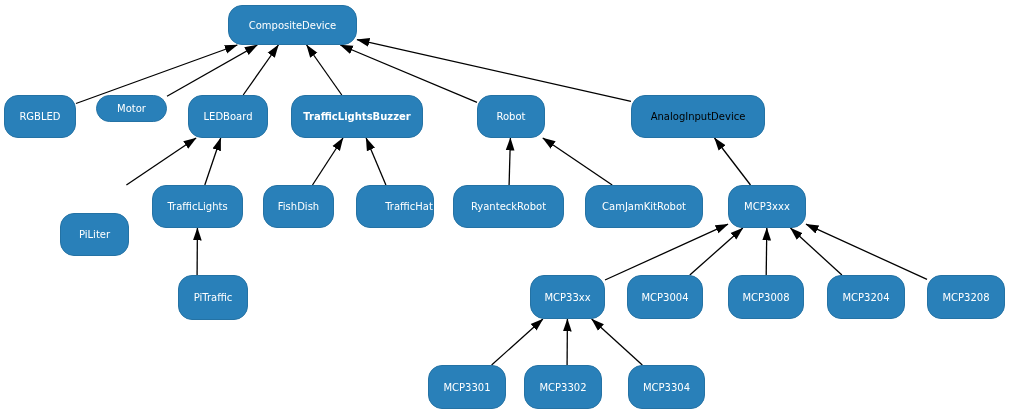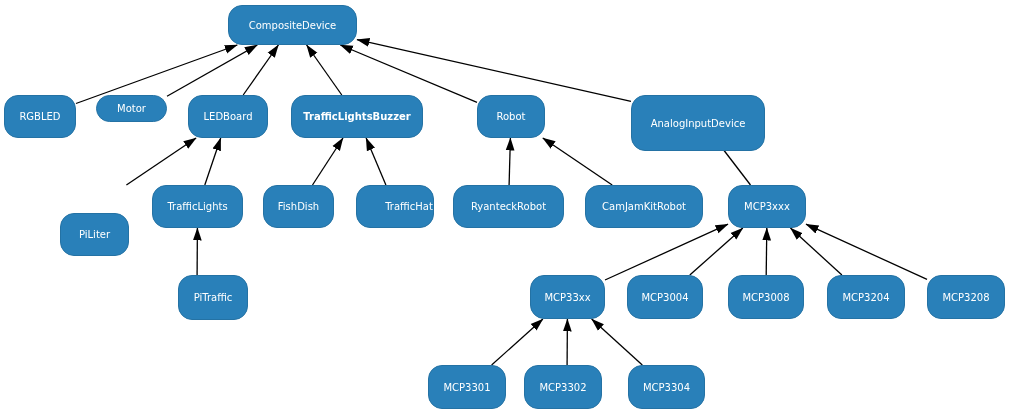--- a/index.html
+++ b/index.html
@@ -74,21 +74,21 @@
         <line x1="642.3" y1="365.0" x2="591.7" y2="319.0" stroke="#000000" stroke-width="1.3" marker-end="url(#arrowhead)" class="edge-line"></line>
       </g>
   </svg>
   <div id="node-layer">
       <div class="node" style="left: 228px; top: 5px; width: 129px; height: 40px; background: rgb(41, 128, 185); border: 1px solid rgb(36, 114, 164); color: rgb(255, 255, 255);">CompositeDevice</div>
       <div class="node" style="left: 4px; top: 95px; width: 72px; height: 43px; background: rgb(41, 128, 185); border: 1px solid rgb(36, 114, 164); color: rgb(255, 255, 255);">RGBLED</div>
       <div class="node" style="left: 96px; top: 95px; width: 71px; height: 27px; background: rgb(41, 128, 185); border: 1px solid rgb(36, 114, 164); color: rgb(255, 255, 255);">Motor</div>
       <div class="node" style="left: 188px; top: 95px; width: 80px; height: 43px; background: rgb(41, 128, 185); border: 1px solid rgb(36, 114, 164); color: rgb(255, 255, 255);">LEDBoard</div>
       <div class="node" style="left: 291px; top: 95px; width: 132px; height: 43px; background: rgb(41, 128, 185); border: 1px solid rgb(36, 114, 164); color: rgb(255, 255, 255); font-weight: bold;">TrafficLightsBuzzer</div>
       <div class="node" style="left: 477px; top: 95px; width: 68px; height: 43px; background: rgb(41, 128, 185); border: 1px solid rgb(36, 114, 164); color: rgb(255, 255, 255);">Robot</div>
-      <div class="node" style="left: 631px; top: 95px; width: 134px; height: 56px; background: rgb(41, 128, 185); border: 1px solid rgb(36, 114, 164); color: #ffffff;">AnalogInputDevice</div>
+      <div class="node" style="left: 631px; top: 95px; width: 134px; height: 43px; background: rgb(41, 128, 185); border: 1px solid rgb(36, 114, 164); color: #000000;">AnalogInputDevice</div>
       <div class="node" style="left: 60px; top: 185px; width: 69px; height: 43px; background: rgb(41, 128, 185); border: 1px solid rgb(36, 114, 164); color: rgb(255, 255, 255); margin-top: 28px;">PiLiter</div>
       <div class="node" style="left: 152px; top: 185px; width: 91px; height: 43px; background: rgb(41, 128, 185); border: 1px solid rgb(36, 114, 164); color: rgb(255, 255, 255);">TrafficLights</div>
       <div class="node" style="left: 263px; top: 185px; width: 71px; height: 43px; background: rgb(41, 128, 185); border: 1px solid rgb(36, 114, 164); color: rgb(255, 255, 255);">FishDish</div>
       <div class="node" style="left: 356px; top: 185px; width: 78px; height: 43px; background: rgb(41, 128, 185); border: 1px solid rgb(36, 114, 164); color: rgb(255, 255, 255); padding-left: 28px;">TrafficHat</div>
       <div class="node" style="left: 453px; top: 185px; width: 111px; height: 43px; background: rgb(41, 128, 185); border: 1px solid rgb(36, 114, 164); color: rgb(255, 255, 255);">RyanteckRobot</div>
       <div class="node" style="left: 585px; top: 185px; width: 118px; height: 43px; background: rgb(41, 128, 185); border: 1px solid rgb(36, 114, 164); color: rgb(255, 255, 255);">CamJamKitRobot</div>
       <div class="node" style="left: 728px; top: 185px; width: 78px; height: 43px; background: rgb(41, 128, 185); border: 1px solid rgb(36, 114, 164); color: rgb(255, 255, 255);">MCP3xxx</div>
       <div class="node" style="left: 162px; top: 275px; width: 70px; height: 45px; background: rgb(41, 128, 185); border: 1px solid rgb(36, 114, 164); color: rgb(255, 255, 255); margin-left: 16px;">PiTraffic</div>
       <div class="node" style="left: 530px; top: 275px; width: 75px; height: 44px; background: rgb(41, 128, 185); border: 1px solid rgb(36, 114, 164); color: rgb(255, 255, 255);">MCP33xx</div>
       <div class="node" style="left: 627px; top: 275px; width: 76px; height: 44px; background: rgb(41, 128, 185); border: 1px solid rgb(36, 114, 164); color: rgb(255, 255, 255);">MCP3004</div>

